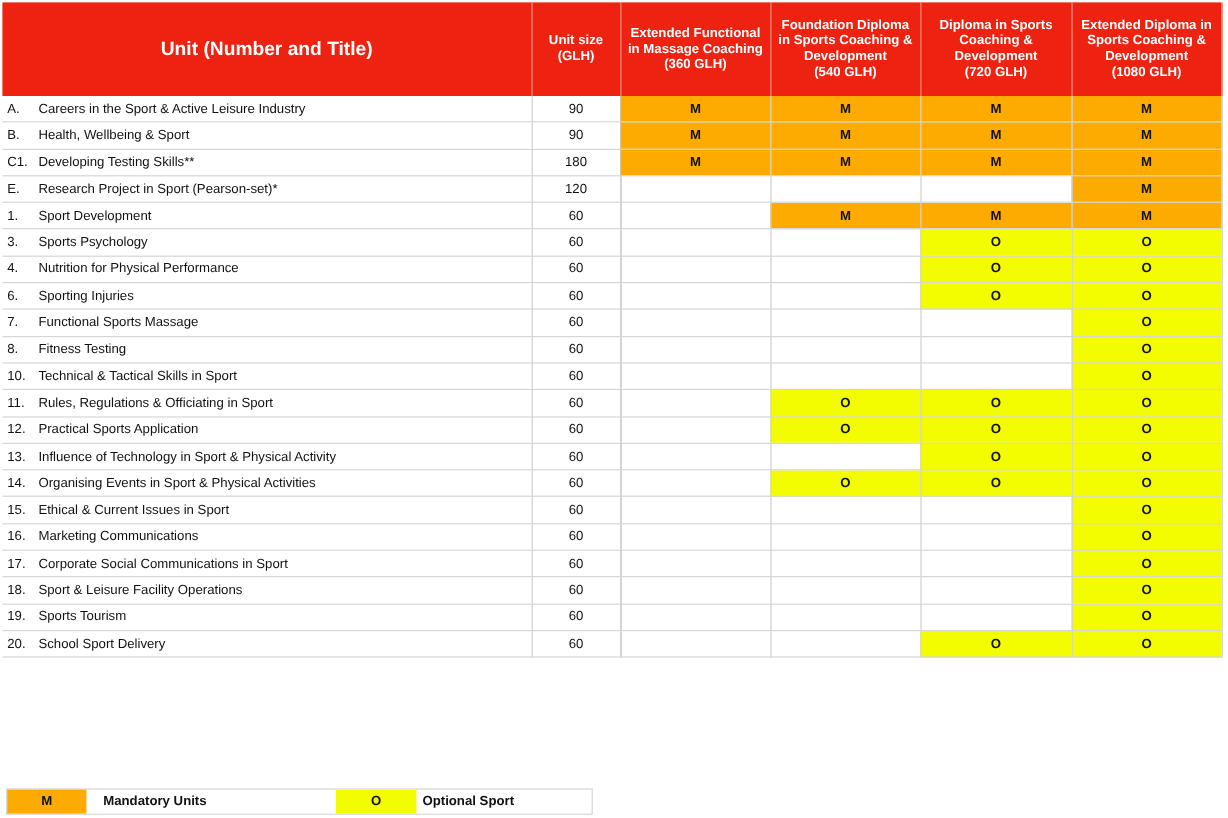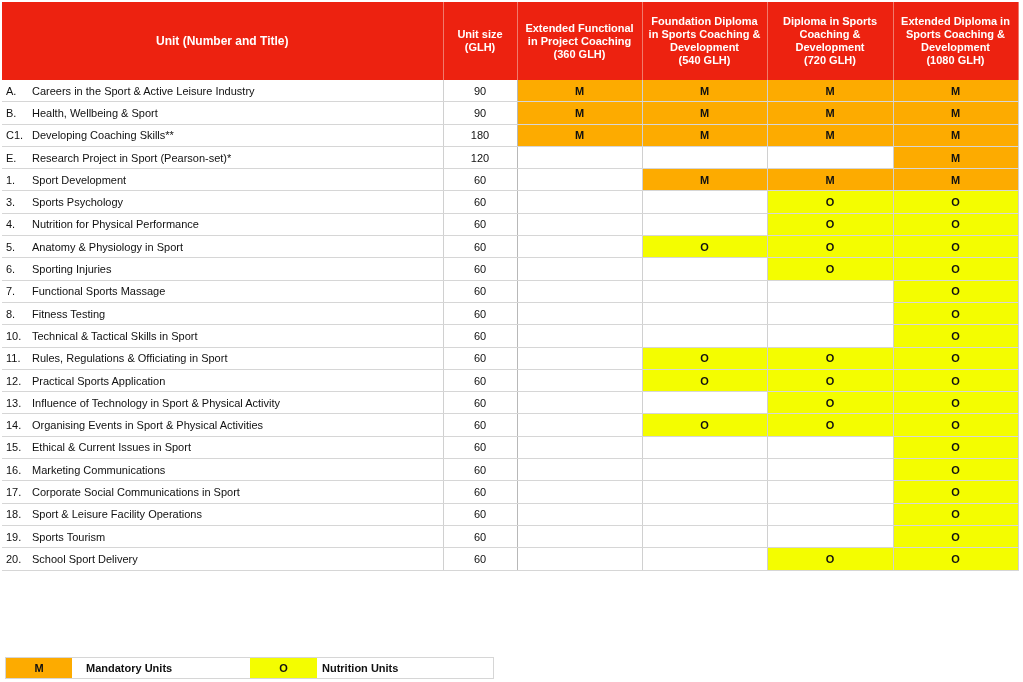--- a/index.html
+++ b/index.html
@@ -2,34 +2,34 @@
 <html><head>
 <meta charset="utf-8">
 <style>
   html, body { margin:0; padding:0; background:#ffffff; }
   body { width:1023px; height:682px; position:relative; overflow:hidden;
          font-family:"Liberation Sans", sans-serif; color:#111; }
   table.grid { position:absolute; left:2px; top:2px; border-collapse:collapse; table-layout:fixed; }
   table.grid th { background:#ed2210; color:#fff; font-weight:bold; font-size:11px; line-height:13px;
                   height:78px; padding:0 3px; text-align:center; vertical-align:middle;
                   border-right:1px solid #f07a6c; }
-  table.grid th.unit-h { font-size:12px; }
+  table.grid th.unit-h { font-size:16px; }
   table.grid td { height:21.3px; padding:0; font-size:11px; border-bottom:1px solid #d6d6d6;
                   border-right:1px solid #d0d0d0; vertical-align:middle; }
   td.name { padding-left:4px !important; white-space:nowrap;margin-left:16px; }
   td.name .code { display:inline-block; width:26px; }
   td.size { text-align:center; font-weight:normal; border-right:1px solid #b8b8b8 !important; }
   td.mk { text-align:center; font-weight:bold; font-size:10.5px; }
   td.M { background:#fdab00; border-bottom-color:#e0a030; border-right-color:#e6a43a; }
   td.O { background:#f4fd00; border-bottom-color:#dede40; border-right-color:#dede40; }
   .legend { position:absolute; left:5px; top:657px; width:489px; height:22px; display:flex;
             border:1px solid #d6d6d6; box-sizing:border-box; font-size:11px; font-weight:bold; }
   .legend div { display:flex; align-items:center; }
   .lg-m { width:66px; background:#fdab00; justify-content:center; }
-  .lg-mt { width:178px; padding-left:14px; box-sizing:border-box; }
+  .lg-mt { width:208px; padding-left:14px; box-sizing:border-box; }
   .lg-o { width:67px; background:#f4fd00; justify-content:center; }
   .lg-ot { flex:1; padding-left:5px; }
 </style>
 </head>
 <body>
 
 <table class="grid">
   <colgroup>
     <col style="width:441px">
       <col style="width:74px">
@@ -40,21 +40,21 @@
   </colgroup>
   <thead>
     <tr>
       <th class="unit-h">Unit (Number and Title)</th>
       <th>
         <span>Unit size</span><br>
         <span>(GLH)</span>
       </th>
       <th>
         <span>Extended Functional</span><br>
-        <span>in Project Coaching</span><br>
+        <span>in Massage Coaching</span><br>
         <span>(360 GLH)</span>
       </th>
       <th>
         <span>Foundation Diploma</span><br>
         <span>in Sports Coaching &amp;</span><br>
         <span>Development</span><br>
         <span>(540 GLH)</span>
       </th>
       <th>
         <span>Diploma in Sports</span><br>
@@ -81,21 +81,21 @@
       </tr>
       <tr>
         <td class="name"><span class="code">B.</span><span>Health, Wellbeing &amp; Sport</span></td>
         <td class="size">90</td>
         <td class="mk M">M</td>
         <td class="mk M">M</td>
         <td class="mk M">M</td>
         <td class="mk M">M</td>
       </tr>
       <tr>
-        <td class="name"><span class="code">C1.</span><span>Developing Coaching Skills**</span></td>
+        <td class="name"><span class="code">C1.</span><span>Developing Testing Skills**</span></td>
         <td class="size">180</td>
         <td class="mk M">M</td>
         <td class="mk M">M</td>
         <td class="mk M">M</td>
         <td class="mk M">M</td>
       </tr>
       <tr>
         <td class="name"><span class="code">E.</span><span>Research Project in Sport (Pearson-set)*</span></td>
         <td class="size">120</td>
         <td class="mk"></td>
@@ -117,28 +117,20 @@
         <td class="mk"></td>
         <td class="mk"></td>
         <td class="mk O">O</td>
         <td class="mk O">O</td>
       </tr>
       <tr>
         <td class="name"><span class="code">4.</span><span>Nutrition for Physical Performance</span></td>
         <td class="size">60</td>
         <td class="mk"></td>
         <td class="mk"></td>
-        <td class="mk O">O</td>
-        <td class="mk O">O</td>
-      </tr>
-      <tr>
-        <td class="name"><span class="code">5.</span><span>Anatomy &amp; Physiology in Sport</span></td>
-        <td class="size">60</td>
-        <td class="mk"></td>
-        <td class="mk O">O</td>
         <td class="mk O">O</td>
         <td class="mk O">O</td>
       </tr>
       <tr>
         <td class="name"><span class="code">6.</span><span>Sporting Injuries</span></td>
         <td class="size">60</td>
         <td class="mk"></td>
         <td class="mk"></td>
         <td class="mk O">O</td>
         <td class="mk O">O</td>
@@ -247,14 +239,14 @@
         <td class="mk O">O</td>
         <td class="mk O">O</td>
       </tr>
     </tbody>
 </table>
 
 <div class="legend">
   <div class="lg-m">M</div>
   <div class="lg-mt">Mandatory Units</div>
   <div class="lg-o">O</div>
-  <div class="lg-ot">Nutrition Units</div>
+  <div class="lg-ot">Optional Sport</div>
 </div>
 
 </body></html>

